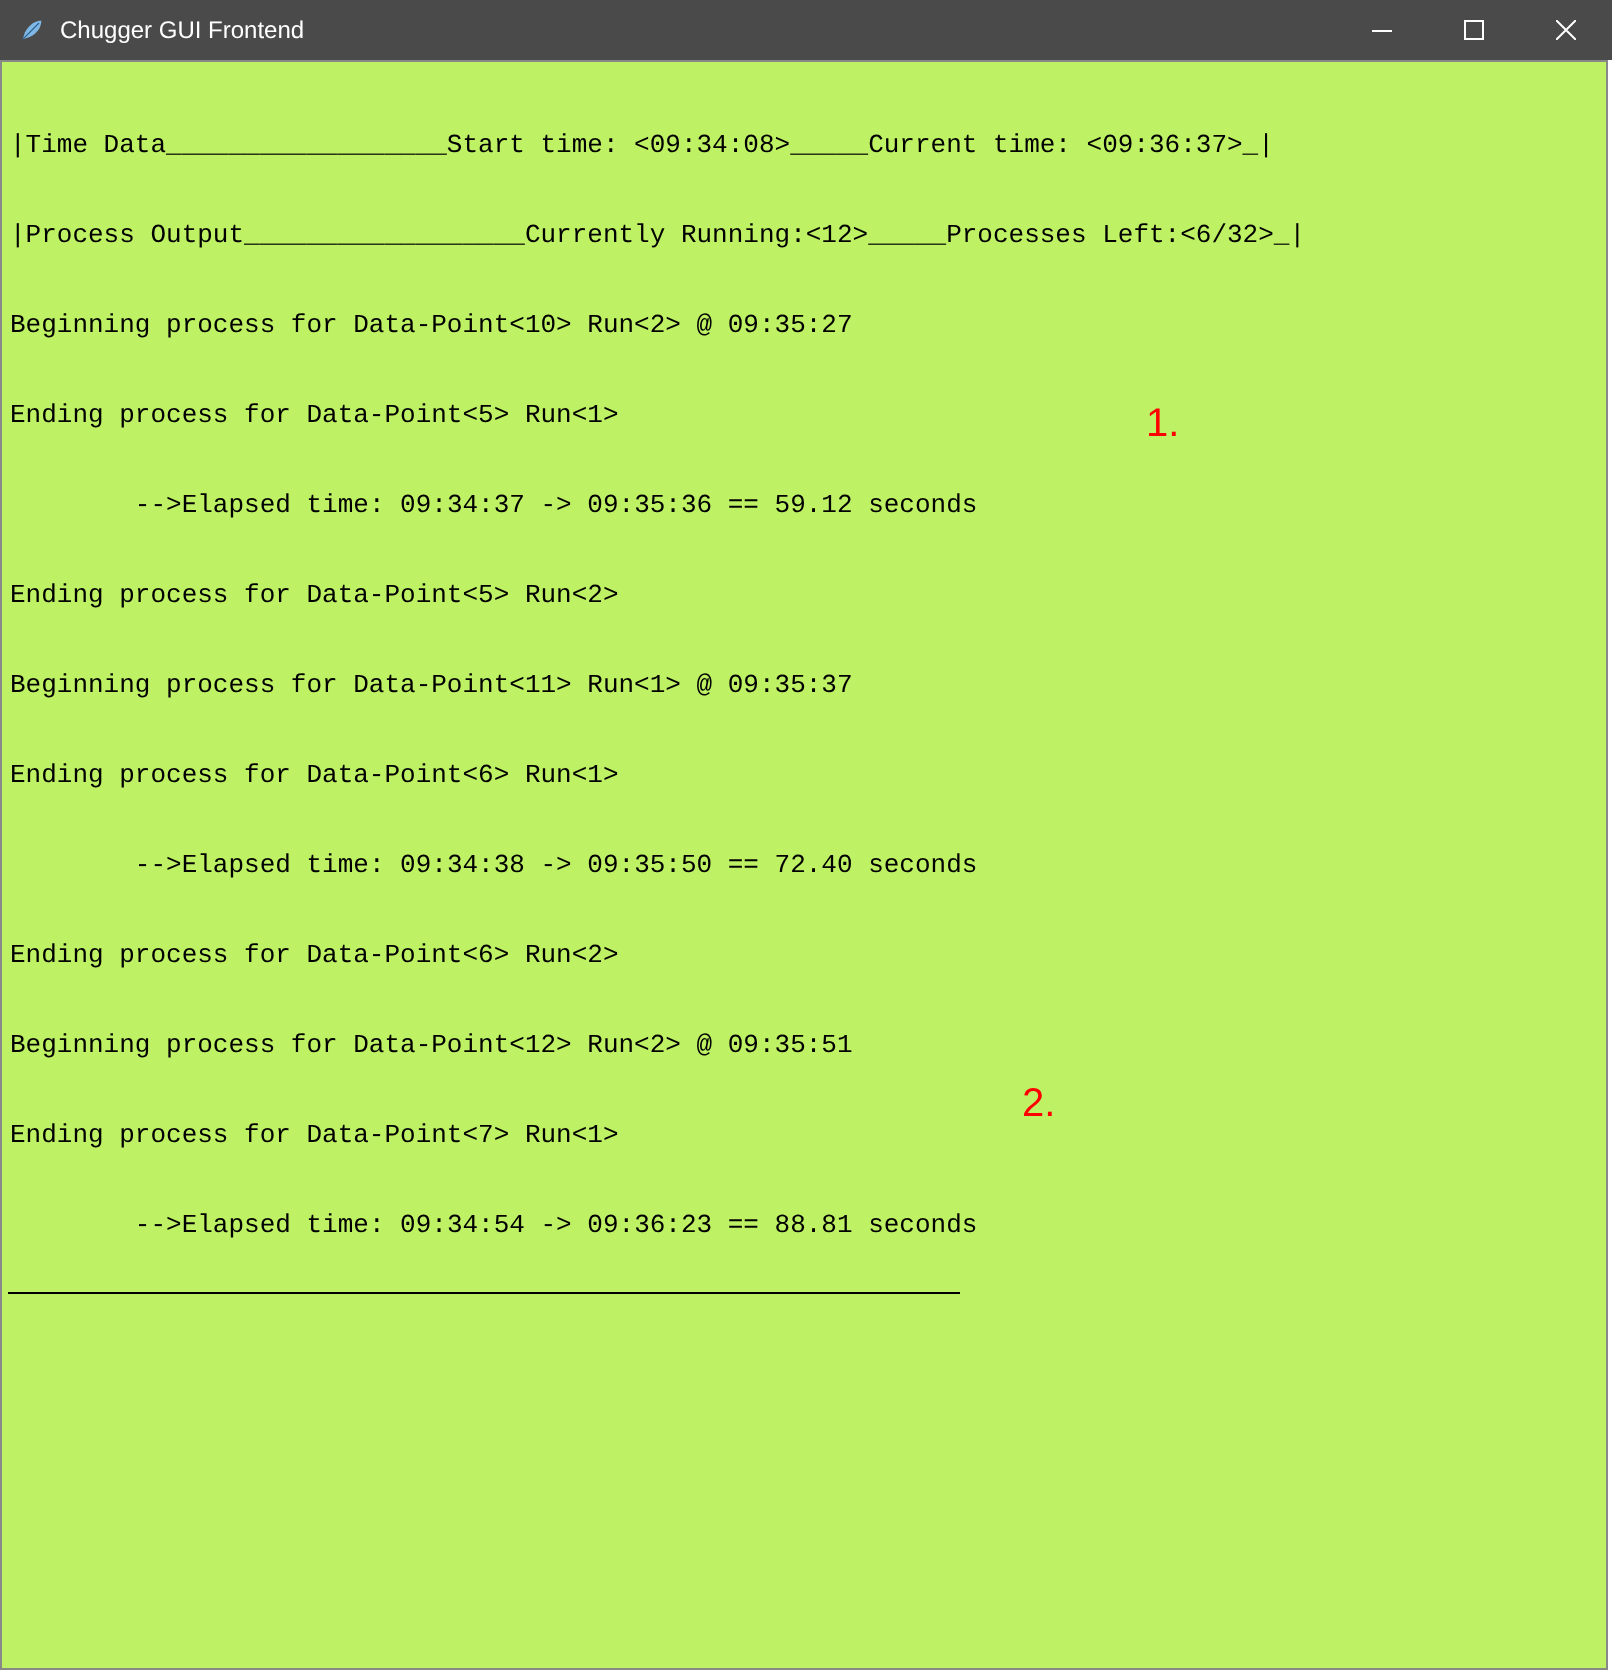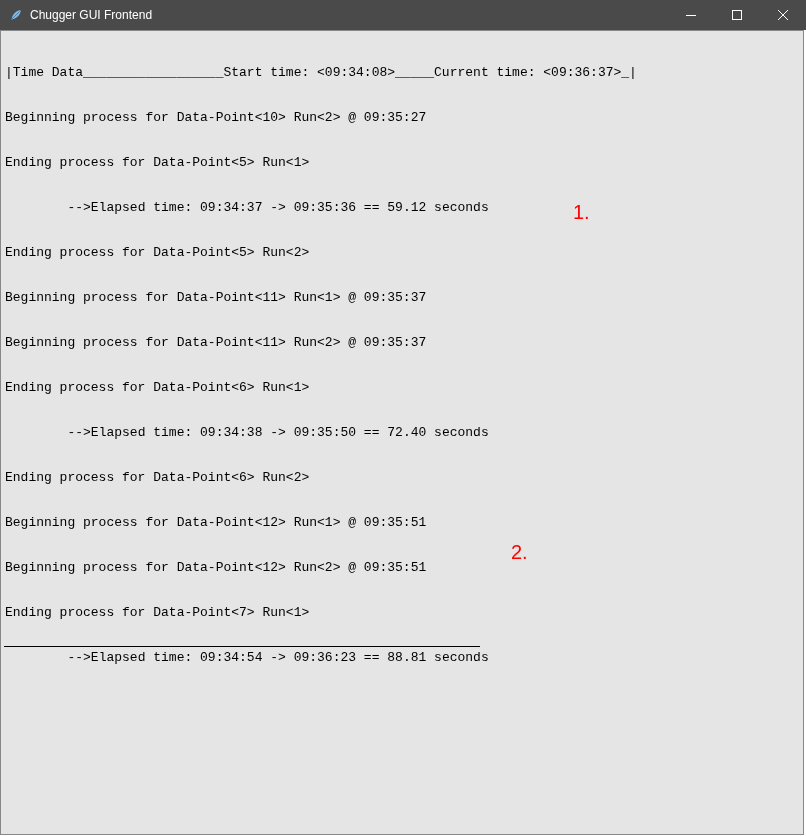--- a/index.html
+++ b/index.html
@@ -37,21 +37,21 @@
       display: flex;
       align-items: center;
       justify-content: center;
       color: #fff;
     }
     .content-frame {
       border: 1px solid #888;
       width: 804px;
       height: 805px;
       position: relative;
-      background: #e5e5e5;
+      background: #bef264;
     }
     .term {
       padding: 4px 2px 2px 4px;
       font-family: "Courier New", monospace;
       font-size: 13px;
       line-height: 15px;
       color: #000;
       white-space: pre;
       letter-spacing: 0px;
     }
@@ -97,30 +97,29 @@
   <div class="titlebar-btn close">
     <svg width="10" height="10" viewBox="0 0 10 10">
         <path stroke="#fff" stroke-width="1" d="M0 0l10 10M10 0L0 10"></path>
       </svg>
   </div>
 </div>
 
 <div class="content-frame">
   <div class="term">
     <div>|Time Data__________________Start time: &lt;09:34:08&gt;_____Current time: &lt;09:36:37&gt;_|</div>
+    <div>|Process Output__________________Currently Running:&lt;12&gt;_____Processes Left:&lt;6/32&gt;_|</div>
     <div>Beginning process for Data-Point&lt;10&gt; Run&lt;2&gt; @ 09:35:27</div>
     <div>Ending process for Data-Point&lt;5&gt; Run&lt;1&gt;</div>
     <div>        --&gt;Elapsed time: 09:34:37 -&gt; 09:35:36 == 59.12 seconds</div>
     <div>Ending process for Data-Point&lt;5&gt; Run&lt;2&gt;</div>
     <div>Beginning process for Data-Point&lt;11&gt; Run&lt;1&gt; @ 09:35:37</div>
-    <div>Beginning process for Data-Point&lt;11&gt; Run&lt;2&gt; @ 09:35:37</div>
     <div>Ending process for Data-Point&lt;6&gt; Run&lt;1&gt;</div>
     <div>        --&gt;Elapsed time: 09:34:38 -&gt; 09:35:50 == 72.40 seconds</div>
     <div>Ending process for Data-Point&lt;6&gt; Run&lt;2&gt;</div>
-    <div>Beginning process for Data-Point&lt;12&gt; Run&lt;1&gt; @ 09:35:51</div>
     <div>Beginning process for Data-Point&lt;12&gt; Run&lt;2&gt; @ 09:35:51</div>
     <div>Ending process for Data-Point&lt;7&gt; Run&lt;1&gt;</div>
     <div>        --&gt;Elapsed time: 09:34:54 -&gt; 09:36:23 == 88.81 seconds</div>
     
     
     
     
     
     
     

